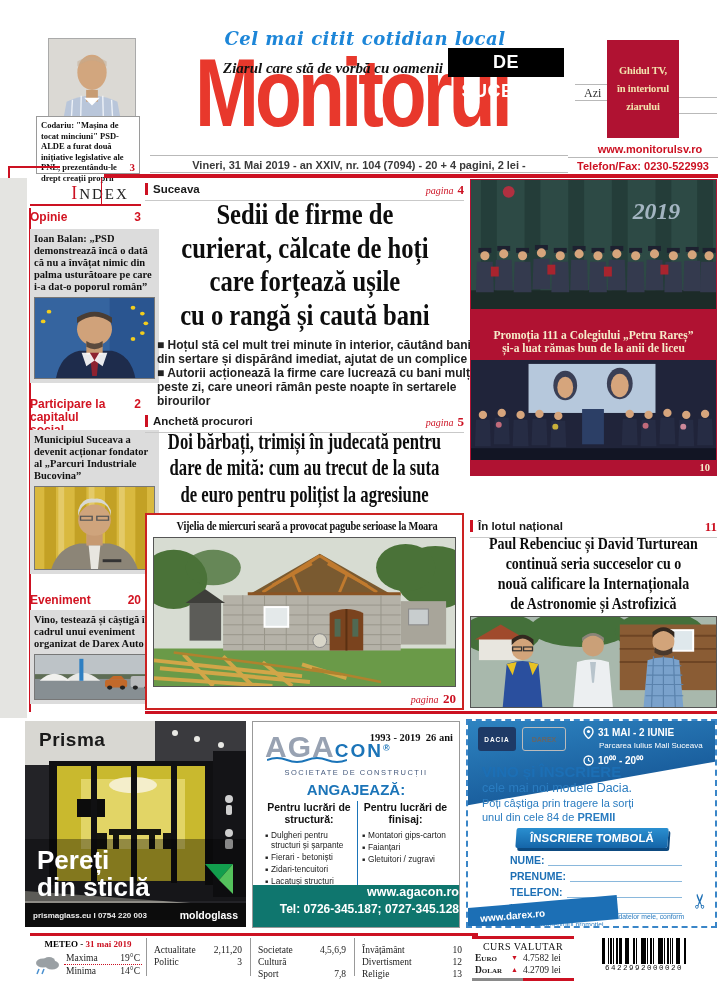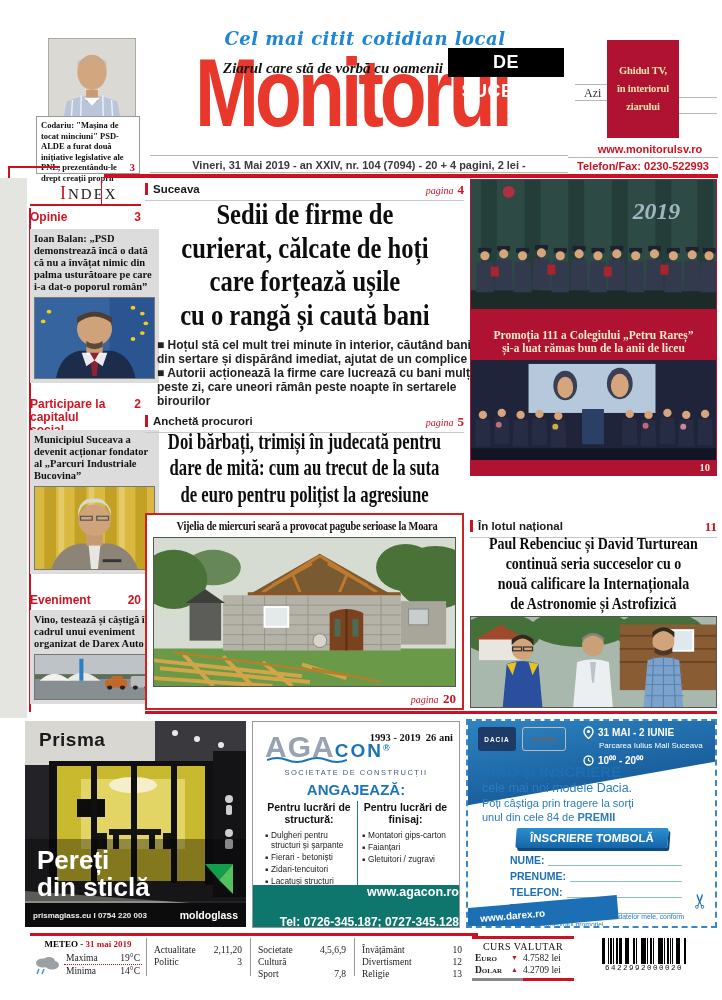--- a/index.html
+++ b/index.html
@@ -17,21 +17,21 @@
 .tagline-sub{font-family:"Liberation Serif",serif;font-style:italic;font-weight:bold;font-size:15px;color:#111;text-align:right;z-index:6}
 .badge{background:#000;color:#fff;font-weight:bold;font-size:18px;text-align:center;line-height:29px;letter-spacing:.5px;z-index:5}
 .logo{font-weight:bold;font-size:96px;line-height:1;color:#e8382c;letter-spacing:-5px;text-align:center;transform:scaleX(.8);transform-origin:0 0;z-index:1}
 .tvbox{background:#b01232;color:#f3e3ae;font-family:"Liberation Serif",serif;font-weight:bold;font-size:10.5px;line-height:1.7;text-align:center;display:flex;align-items:center;justify-content:center;padding:3px;letter-spacing:-.2px}
 .azi{font-family:"Liberation Serif",serif;font-size:12px;color:#333}
 .sitetxt{font-weight:bold;font-size:11px;color:#cc1122;text-align:center}
 .dateline{font-weight:bold;font-size:11px;color:#3a3a3a;text-align:center}
 .teaser-cap{background:#fff;border:1px solid #9a9a9a;padding:3px 4px 12px 4px;font-family:"Liberation Serif",serif;font-weight:bold;font-size:8.5px;line-height:10.5px;color:#111}
 .teaser-pg{position:absolute;right:4px;bottom:1px;font-weight:bold;font-size:11px;color:#cc1122}
 
-.index{font-family:"Liberation Serif",serif;font-size:15px;letter-spacing:2px;color:#222;text-align:left}
+.index{font-family:"Liberation Serif",serif;font-size:15px;letter-spacing:2px;color:#222;text-align:center}
 .index::first-letter{color:#cc1122;font-size:18px}
 .sb-label{position:absolute;left:30px;width:111px;display:flex;justify-content:space-between;font-weight:bold;font-size:12px;line-height:13px;color:#d21422}
 .sb-block{position:absolute;left:30px;width:129px;background:#dcdcdc;padding:4px}
 .sb-title{font-family:"Liberation Serif",serif;font-weight:bold;font-size:10.5px;line-height:12px;color:#111;margin-bottom:4px}
 .sb-photo{border:1px solid #777;overflow:hidden}
 
 .sec{position:absolute;display:flex;align-items:center;gap:5px;border-bottom:1px solid #c9c9c9;padding-bottom:2px}
 .sec .bar{width:3px;height:12px;background:#cc1122}
 .sec .lbl{font-weight:bold;font-size:11.5px;color:#1a1a1a}
 .sec .pgw{margin-left:auto;font-family:"Liberation Serif",serif;color:#cc1122}
@@ -62,21 +62,21 @@
 .agasub{position:absolute;left:0;top:46px;width:100%;text-align:center;font-size:7.5px;letter-spacing:1.5px;color:#44597c}
 .agahire{position:absolute;left:0;top: 59px;width:100%;text-align:center;font-weight:bold;font-size:15px;color:#1b74b8}
 .agacols{position:absolute;left:8px;top:79px;width:192px;display:flex}
 .agacol{width:50%;padding:0 4px}
 .agacol.c2{border-left:1.5px solid #1b74b8}
 .agacol-t{font-weight:bold;font-size:10.5px;text-align:center;line-height:12px;color:#111;margin-bottom:5px}
 .agaitem{display:flex;gap:3px;font-size:8.3px;line-height:10px;color:#222;margin-bottom:2px;text-align:left}
 .agaitem::before{content:"■";font-size:5px;line-height:10px}
 .agabar{position:absolute;left:0;bottom:0;width:100%;height:42px;background:#0f766e;color:#fff;text-align:right;padding-top:0}
 .agaweb{font-size:12.5px;font-weight:bold}
-.agatel{font-size:12px;font-weight:bold;margin-top:16px}
+.agatel{font-size:12px;font-weight:bold;margin-top:3px}
 .darex{border:2px dashed #3a86c8;background:#fff}
 .dxband{position:absolute;right:-40px;top:-34px;width:330px;height:96px;background:linear-gradient(180deg,#3189c6,#1a5f9e);transform:rotate(-10deg)}
 .dxinfo{position:absolute;right:10px;top:5px;width:122px;color:#fff;text-align:left}
 .dxdates{font-weight:bold;font-size:10px}
 .dxloc{font-size:8px;line-height:9px;margin:2px 0 3px 16px}
 .dxhours{font-weight:bold;font-size:10px}
 .dxlogos{position:absolute;left:10px;top:6px;display:flex;gap:6px}
 .dacia{width:38px;height:24px;background:#1e3a66;border-radius:3px;color:#fff;font-weight:bold;font-size:6.5px;display:flex;align-items:center;justify-content:center;letter-spacing:1px}
 .darexlogo{width:44px;height:24px;border:1px solid #bbb;border-radius:3px;color:#666;font-weight:bold;font-size:7px;display:flex;align-items:center;justify-content:center}
 .dxl1{position:absolute;left:14px;top:42px;font-weight:bold;font-size:15px;color:#1c6fb5}

